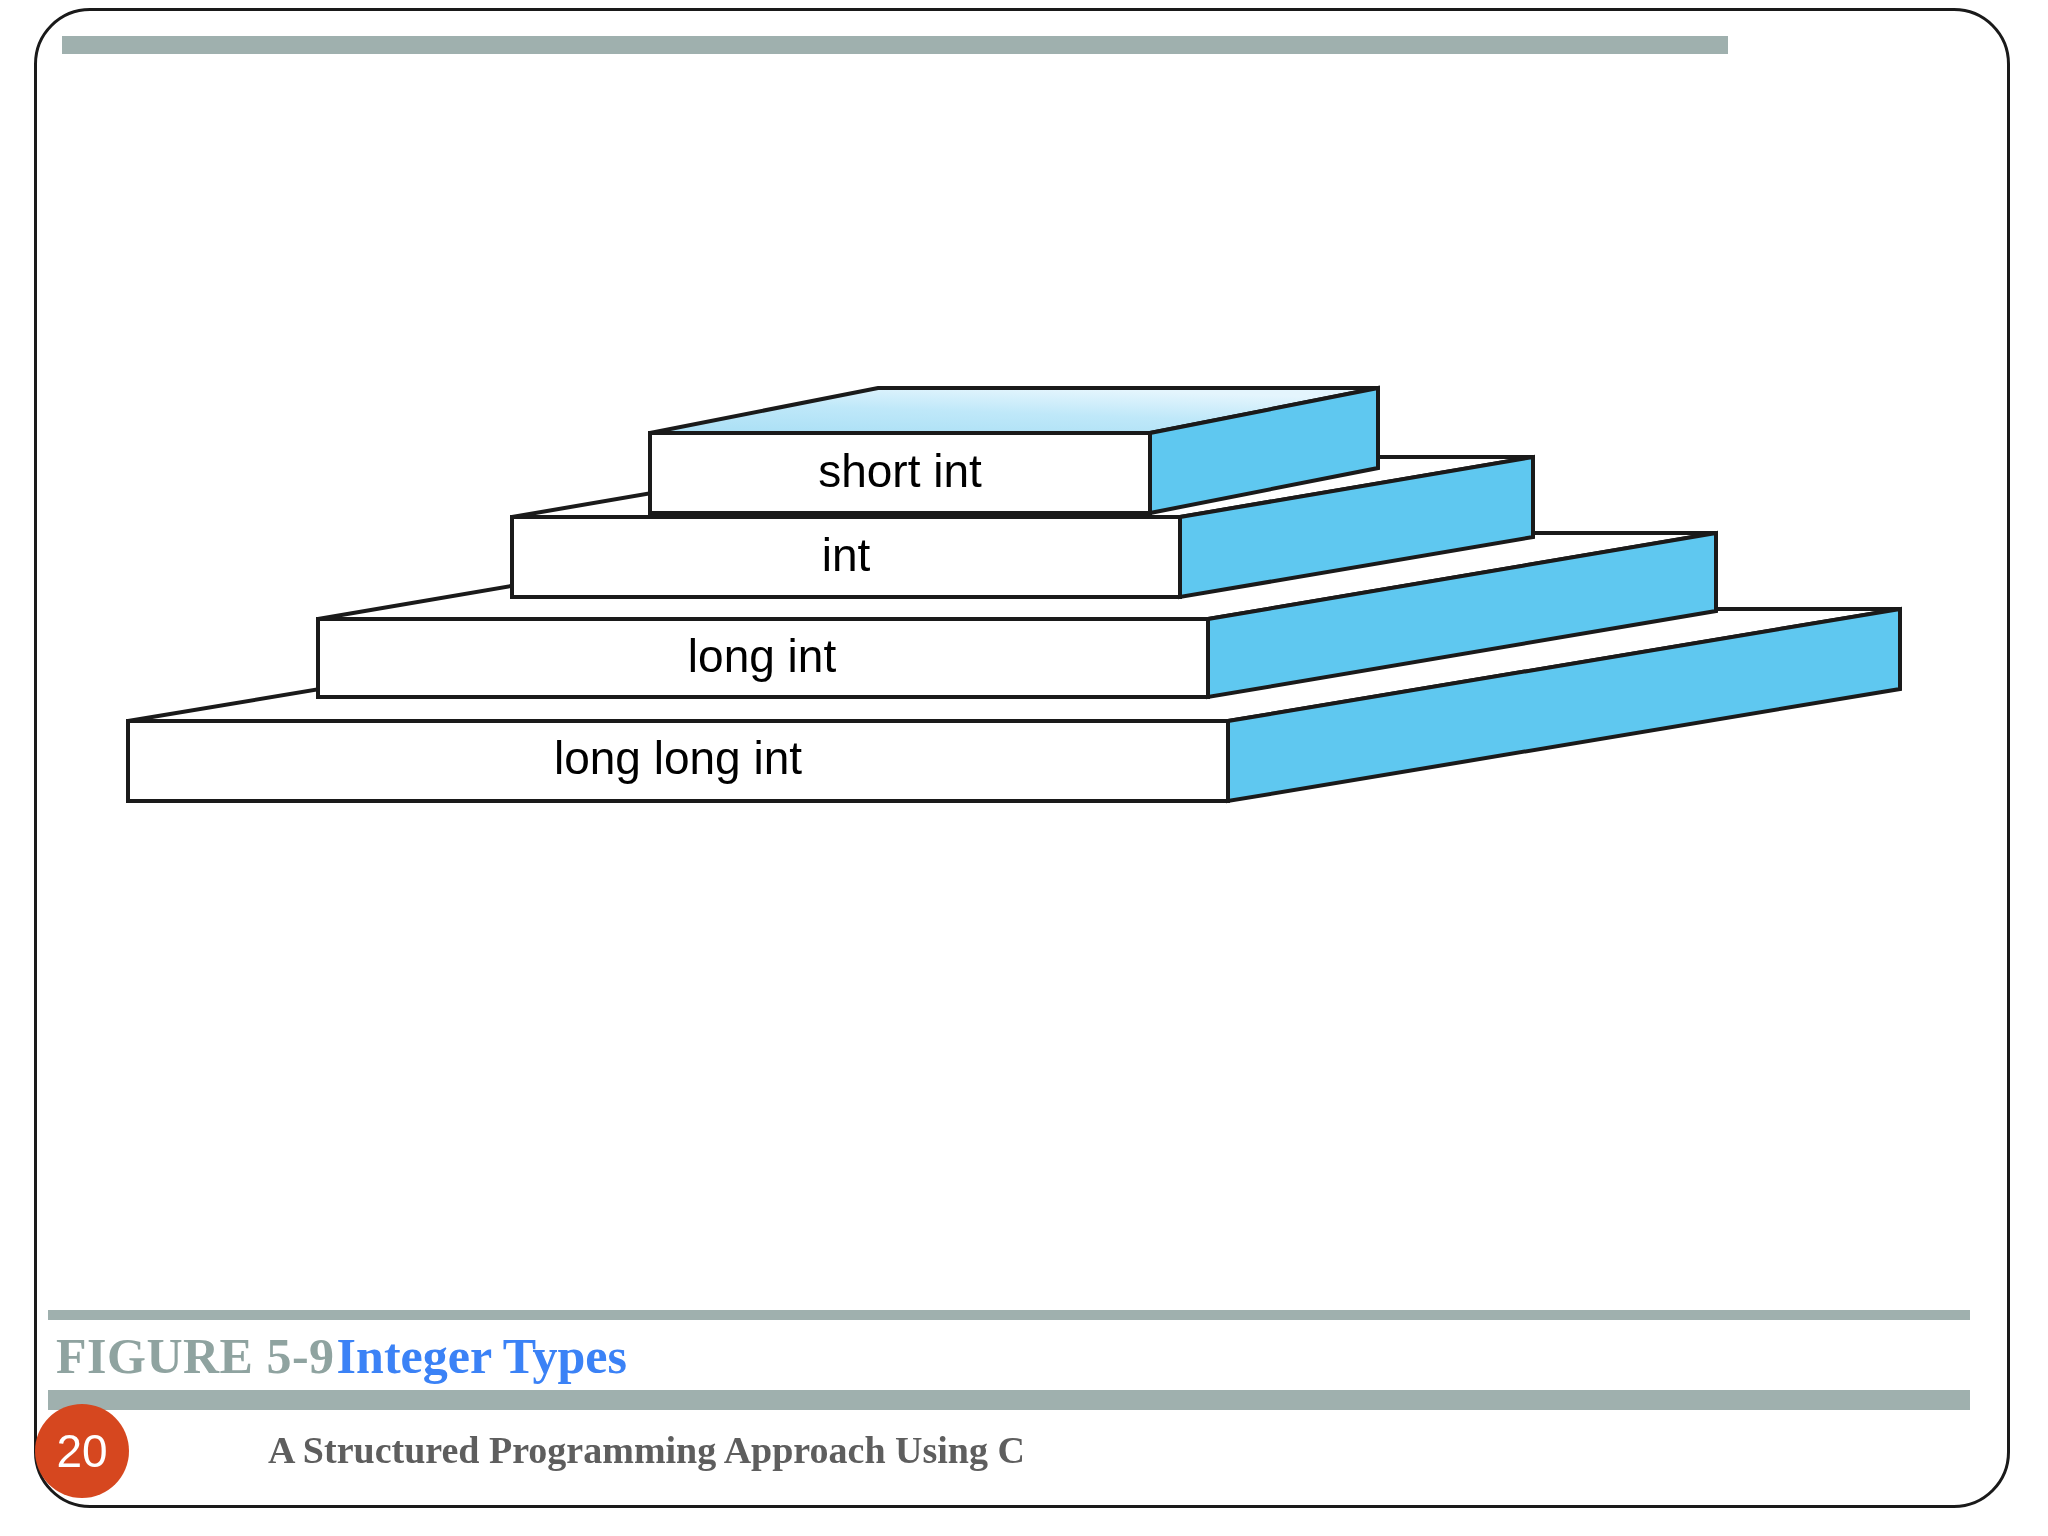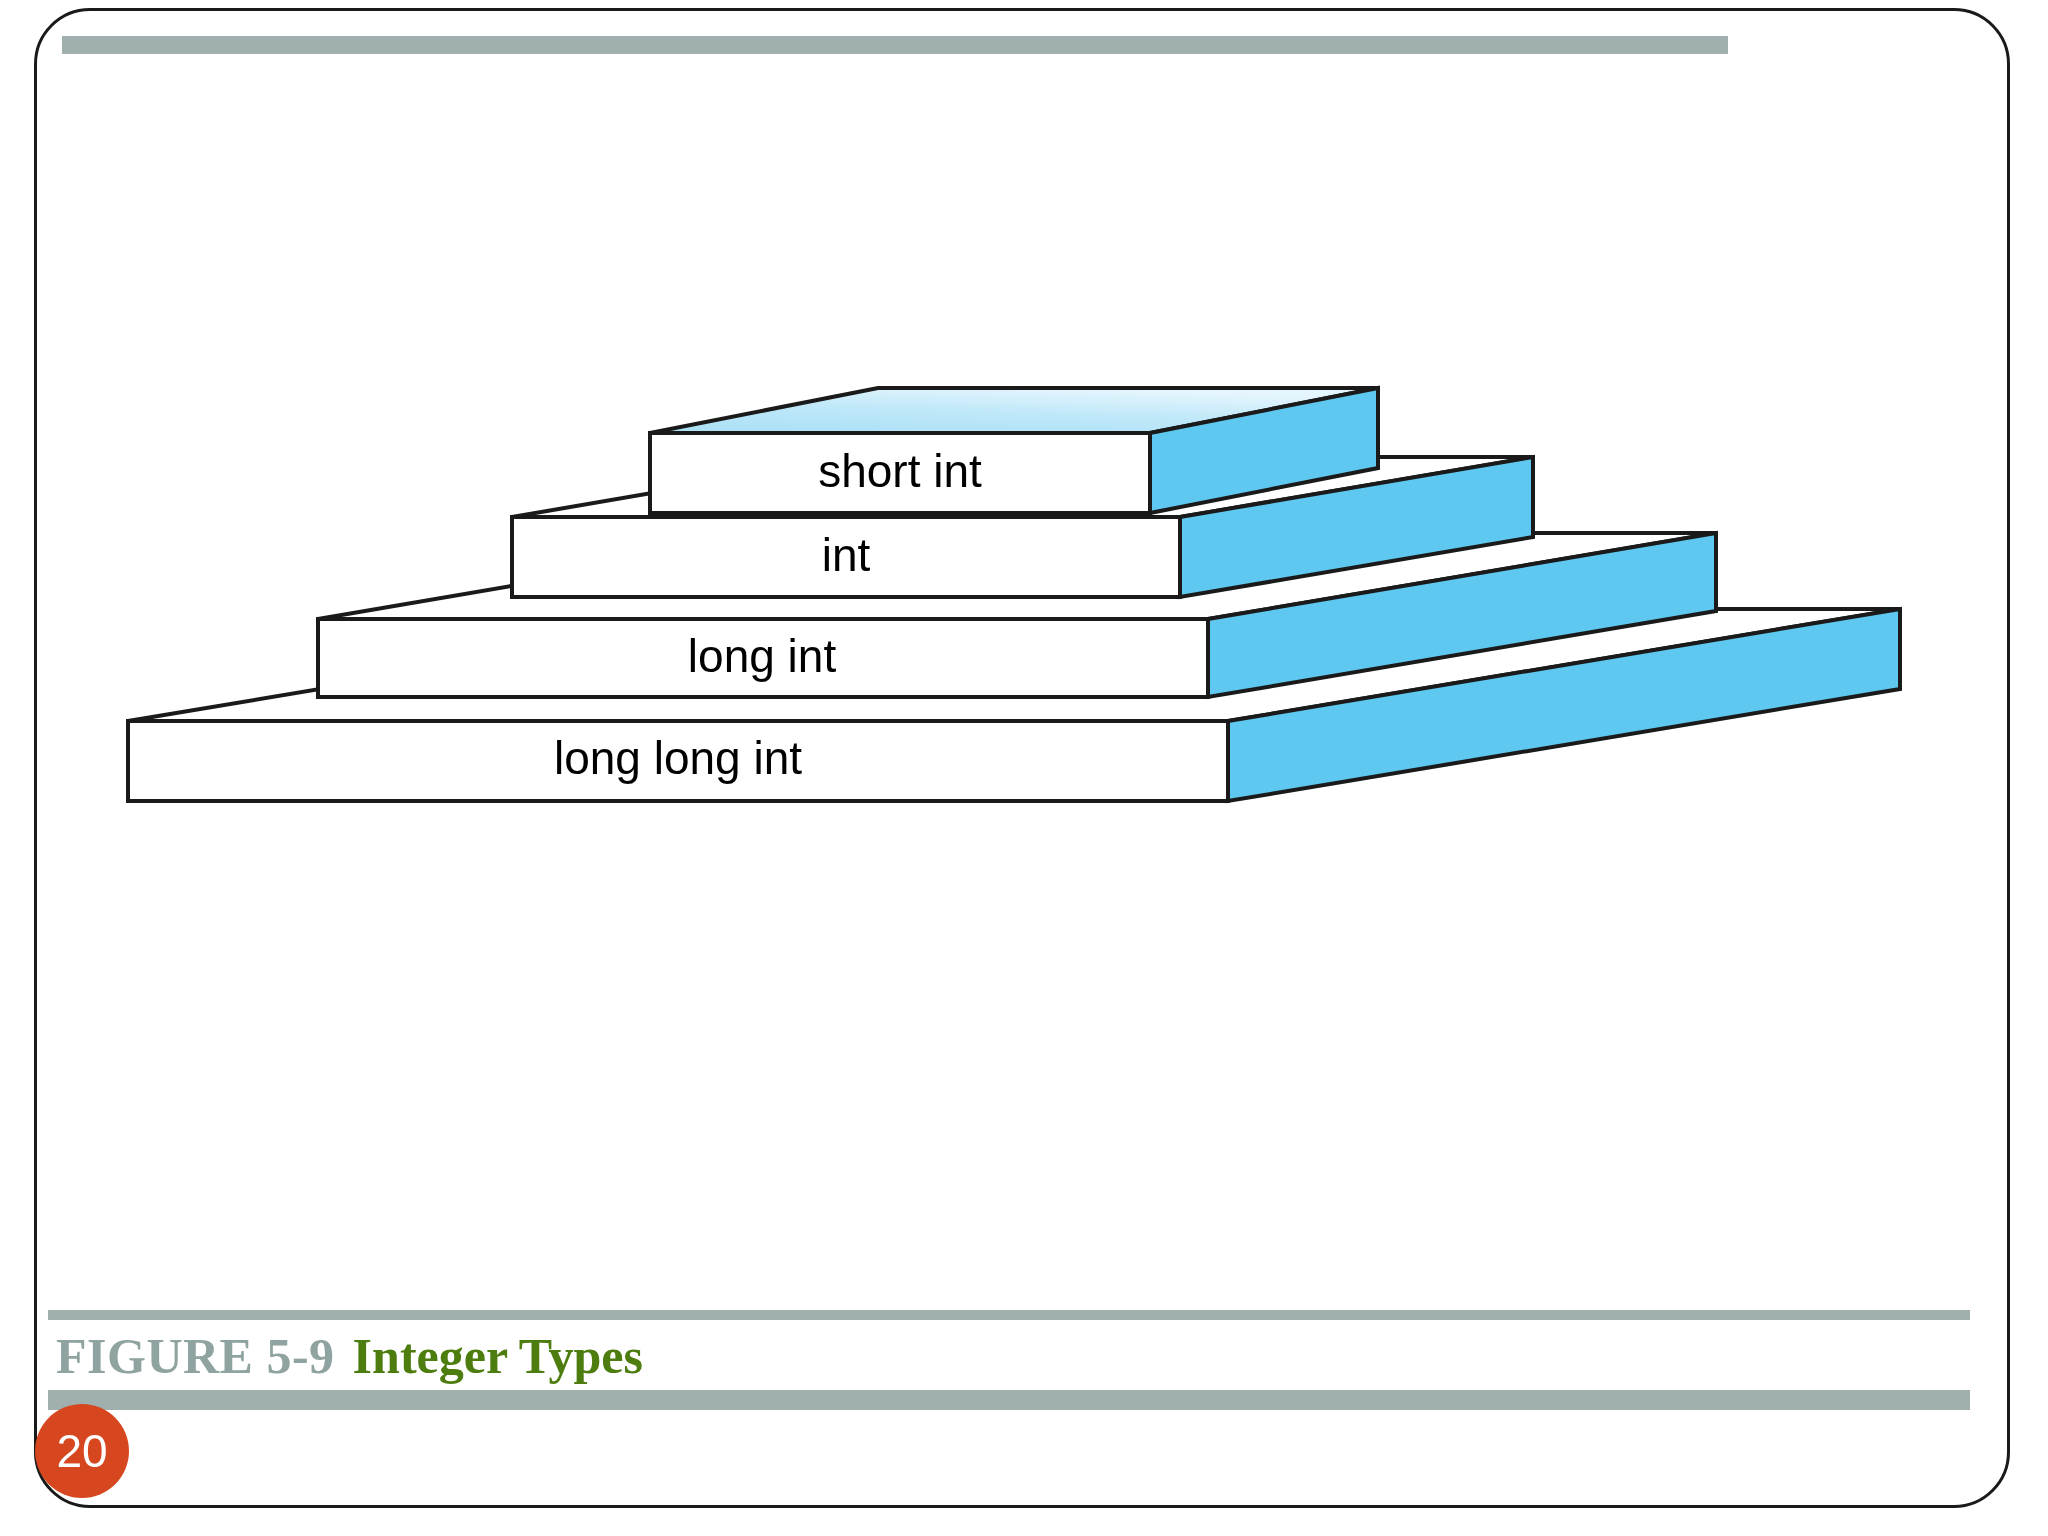--- a/index.html
+++ b/index.html
@@ -65,23 +65,23 @@
     font-family: "Liberation Serif", serif;
     font-size: 50px;
     line-height: 60px;
   }
   .fig-label {
     color: #8fa3a0;
     font-weight: bold;
     letter-spacing: 0.5px;
   }
   .fig-title {
-    color: #4d7c0f;
+    color: #3b82f6;
     font-weight: bold;
-    margin-left: 18px;
+    margin-left: 2px;
   }
   .page-badge {
     position: absolute;
     left: 35px;
     top: 1404px;
     width: 94px;
     height: 94px;
     border-radius: 50%;
     background: #d6471f;
     color: #ffffff;
@@ -174,14 +174,15 @@
   <div class="mid-bar"></div>
 
   <div class="figure-caption">
     <span class="fig-label">FIGURE 5-9</span><span class="fig-title">Integer Types</span>
   </div>
 
   <div class="low-bar"></div>
 
   <div class="page-badge">20</div>
 
+  <div class="footer-text">A Structured Programming Approach Using C</div>
 
 </div>
 
 </body></html>

